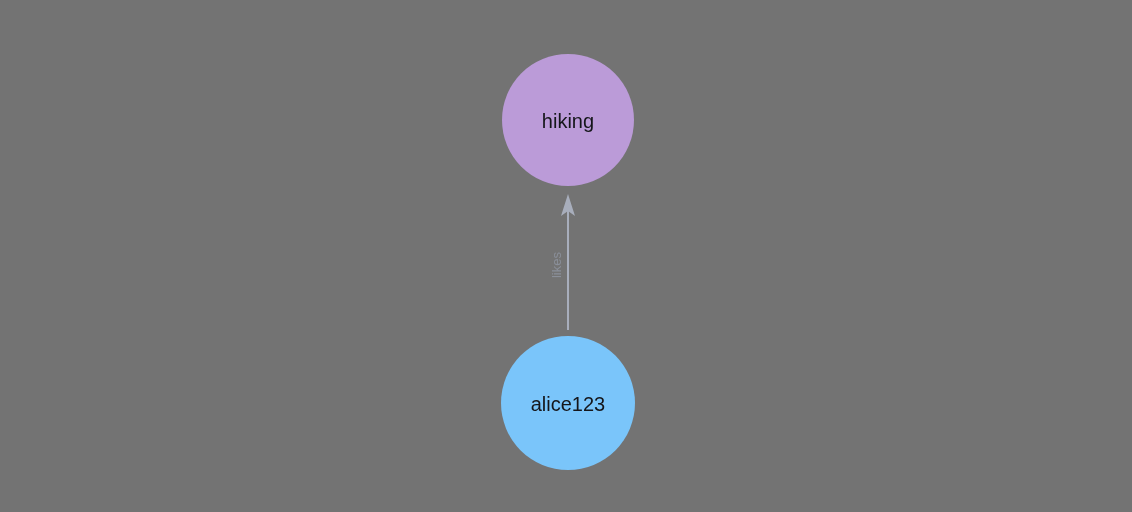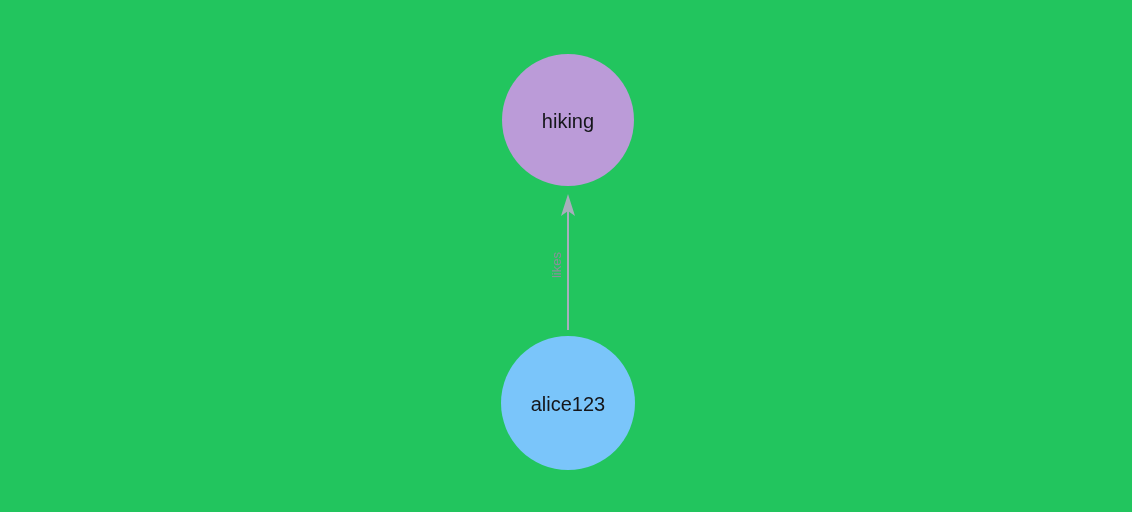--- a/index.html
+++ b/index.html
@@ -47,21 +47,21 @@
     font-family: "Liberation Sans", sans-serif;
     font-size: 13px;
     fill: #8a8f99;
     text-anchor: middle;
     dominant-baseline: central;
   }
 </style>
 </head>
 <body style="width: 1132px; height: 512px;">
 
-<div id="graph-canvas" style="width: 1132px; height: 512px; background: #22c55e;">
+<div id="graph-canvas" style="width: 1132px; height: 512px; background: #737373;">
   <svg id="graph-svg" viewBox="0 0 1132 512" style="width: 1132px; height: 512px;">
 
     <g>
       <line class="edge-line" x1="568" x2="568" y1="330" y2="210" stroke="#a8aebc" stroke-width="2"></line>
       <polygon class="edge-head" points="568,194 561,216 568,211 575,216" fill="#a8aebc"></polygon>
       <text class="edge-label" x="556" y="265" transform="rotate(-90 556 265)" fill="#8a8f99">likes</text>
     </g>
 
     <g>
       <circle class="node-circle" cx="568" cy="120" r="66" fill="#bb9bd8"></circle>

